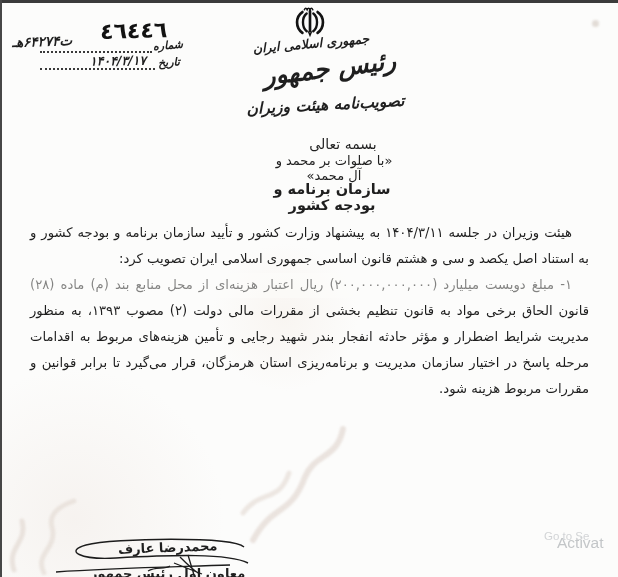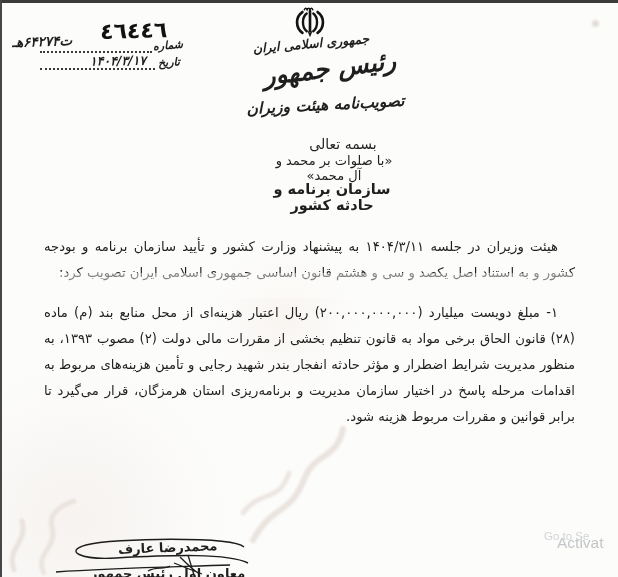--- a/index.html
+++ b/index.html
@@ -31,21 +31,21 @@
     font-style:italic;transform:rotate(-7deg);direction:rtl;}
   .doc-type{left:243px;top:96px;width:165px;text-align:center;font-size:15.5px;font-weight:bold;
     font-style:italic;transform:rotate(-3deg);direction:rtl;}
   
   .bismillah{left:293px;top:136px;width:100px;text-align:center;font-size:14px;direction:rtl;}
   .salawat{left:268px;top:153px;width:132px;text-align:center;font-size:13px;direction:rtl;}
   .recipient{left:262px;top:181px;width:140px;text-align:center;font-size:14.5px;font-weight:bold;direction:rtl;}
   
   .doc-body{left:30px;top:220px;width:559px;direction:rtl;text-align:justify;
     font-size:13.2px;line-height:26px;color:#1e1e1e;}
-  .doc-body p{margin:14px;text-indent:17px;}
+  .doc-body p{margin:0;text-indent:17px;}
   .fade-line{left:30px;top:273px;width:560px;height:25px;background:rgba(252,252,250,0.45);}
   
   .sig-svg{left:52px;top:533px;}
   .sig-name{left:118px;top:540px;font-size:13px;font-weight:600;transform:rotate(-2deg);direction:rtl;}
   .sig-title{left:90px;top:566px;font-size:13px;font-weight:600;direction:rtl;}
   
   .ghost{opacity:0.55;filter:blur(1.3px);}
   .ghost-mid{left:235px;top:415px;}
   .ghost-bl{left:2px;top:475px;}
   .ghost-tr{left:592px;top:20px;width:7px;height:7px;border-radius:50%;background:#e2dcd6;filter:blur(1px);}
@@ -75,21 +75,21 @@
   <path d="M23.5 8 C28.7 12 28.7 22.5 23.5 26.8" fill="none" stroke="#131313" stroke-width="2.5" stroke-linecap="round"></path>
   <path d="M20 5.5 L20 26.5" fill="none" stroke="#131313" stroke-width="2.8" stroke-linecap="round"></path>
   <path d="M20 33 L16.8 25.2 L20 28.2 L23.2 25.2 Z" fill="#131313"></path>
 </svg>
 <div class="abs republic-title">جمهوری اسلامی ایران</div>
 <div class="abs president-title">رئیس جمهور</div>
 <div class="abs doc-type">تصویب‌نامه هیئت وزیران</div>
 
 <div class="abs bismillah">بسمه تعالی</div>
 <div class="abs salawat">«با صلوات بر محمد و آل محمد»</div>
-<div class="abs recipient">سازمان برنامه و حادثه کشور</div>
+<div class="abs recipient">سازمان برنامه و بودجه کشور</div>
 
 <div class="abs doc-body">
   <p>هیئت وزیران در جلسه ۱۴۰۴/۳/۱۱ به پیشنهاد وزارت کشور و تأیید سازمان برنامه و بودجه کشور و به استناد اصل یکصد و سی و هشتم قانون اساسی جمهوری اسلامی ایران تصویب کرد:</p>
   <p>۱- مبلغ دویست میلیارد (۲۰۰,۰۰۰,۰۰۰,۰۰۰) ریال اعتبار هزینه‌ای از محل منابع بند (م) ماده (۲۸) قانون الحاق برخی مواد به قانون تنظیم بخشی از مقررات مالی دولت (۲) مصوب ۱۳۹۳، به منظور مدیریت شرایط اضطرار و مؤثر حادثه انفجار بندر شهید رجایی و تأمین هزینه‌های مربوط به اقدامات مرحله پاسخ در اختیار سازمان مدیریت و برنامه‌ریزی استان هرمزگان، قرار می‌گیرد تا برابر قوانین و مقررات مربوط هزینه شود.</p>
 </div>
 <div class="abs fade-line"></div>
 
 <svg class="abs ghost ghost-mid" width="120" height="135" viewBox="0 0 120 135">
   <path d="M18 125 C38 88 55 102 70 62 C80 38 102 44 108 14" fill="none" stroke="#dccfc7" stroke-width="6" stroke-linecap="round"></path>
   <path d="M8 98 C26 74 44 88 54 58" fill="none" stroke="#e0d5cd" stroke-width="5" stroke-linecap="round"></path>

